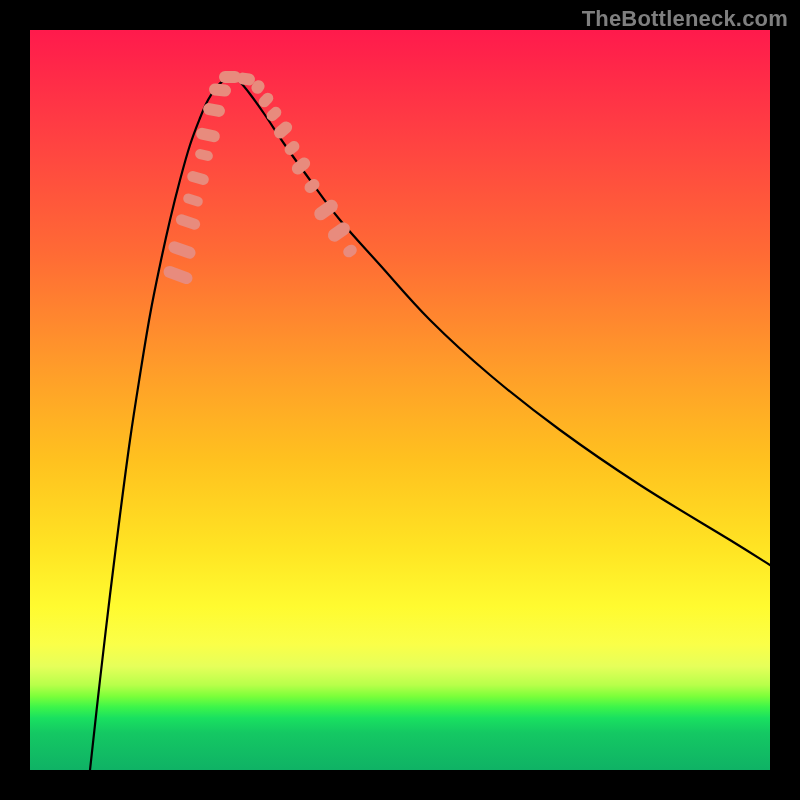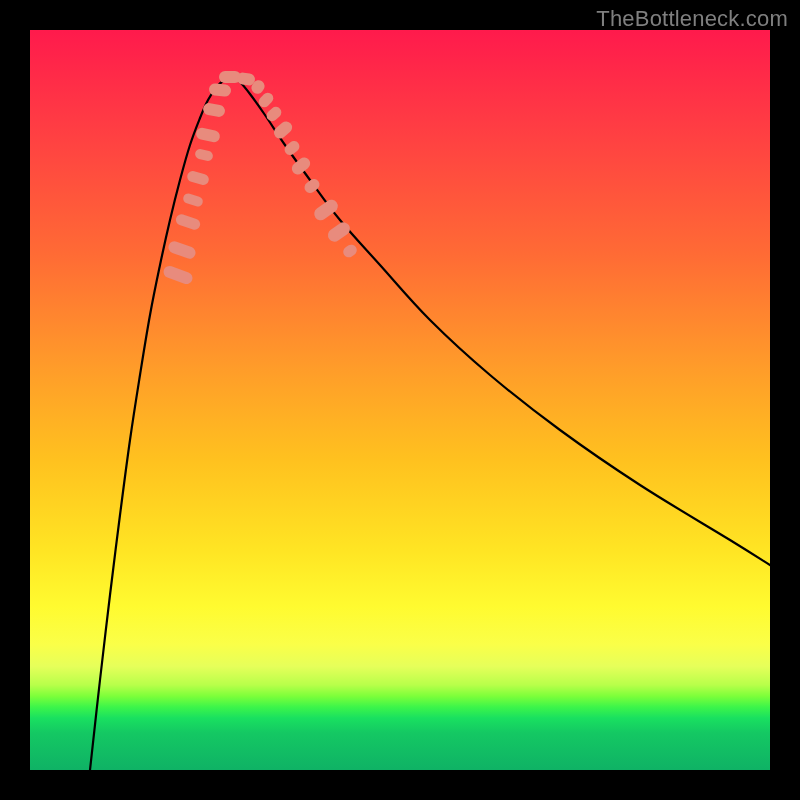--- a/index.html
+++ b/index.html
@@ -59,21 +59,21 @@
   .marker {
     fill: #e88b7d;
     stroke: none;
   }
   .watermark {
     position: absolute;
     top: 6px;
     right: 12px;
     color: #7f7f7f;
     font-size: 22px;
-    font-weight: 400;
+    font-weight: 700;
     letter-spacing: 0.2px;
     user-select: none;
   }
 </style>
 </head>
 <body>
 
 <div class="stage">
 
   <div class="plot-area">

